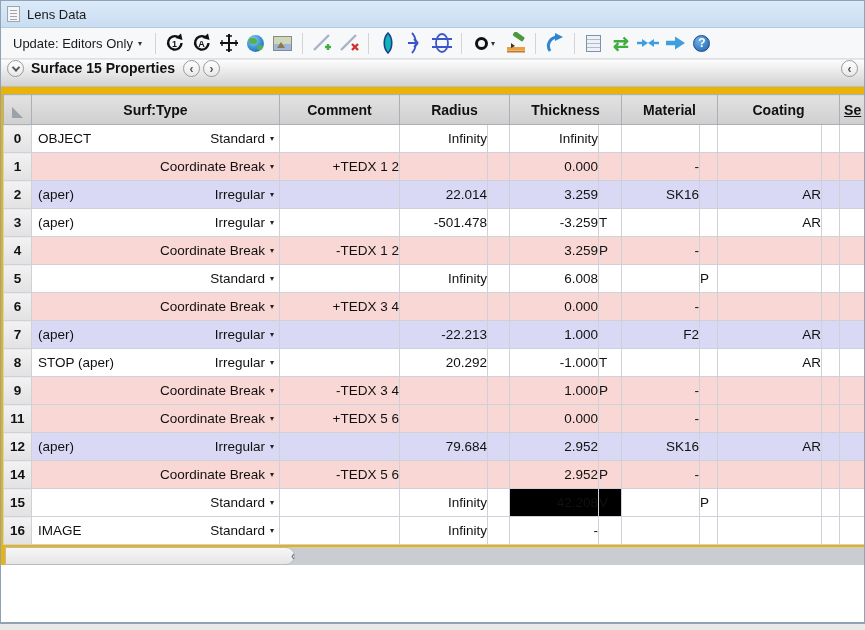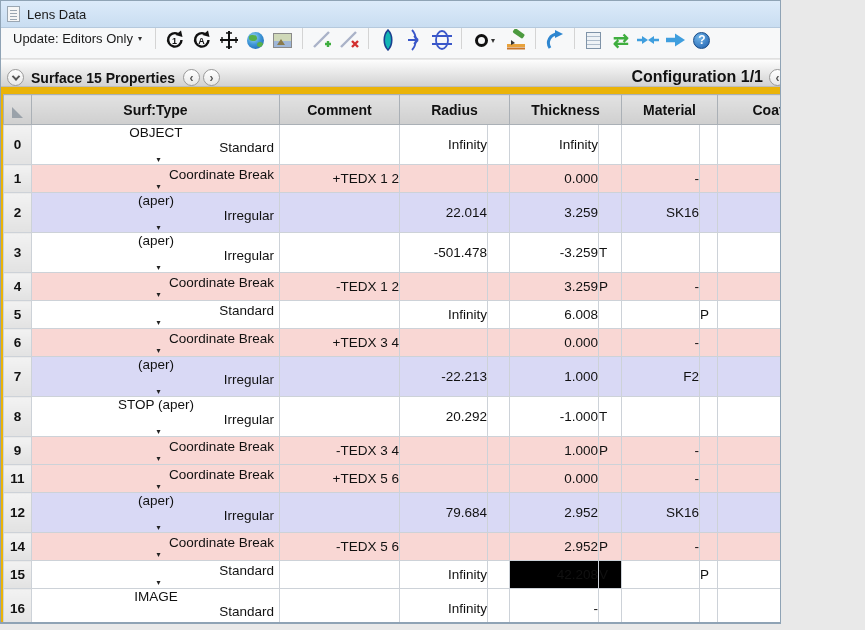--- a/index.html
+++ b/index.html
@@ -1,32 +1,32 @@
 <!DOCTYPE html>
 <html><head>
 <meta charset="utf-8">
 <style>
   * { margin:0; padding:0; box-sizing:border-box; }
   html,body { width:865px; height:630px; overflow:hidden; background:#e9e9e9;
     font-family:"Liberation Sans", sans-serif; }
-  .window { width:781px; height:624px; background:#ffffff;
+  .window { width:865px; height:624px; background:#ffffff;
     border:1px solid #8fa3b5; border-bottom:2px solid #8fa3b5; position:relative; overflow:hidden; }
 
   
   .titlebar { height:27px; background:linear-gradient(#dceafa,#c9ddf1);
     border-bottom:1px solid #b5c9dd; display:flex; align-items:center; padding-left:6px; }
   .doc-icon { width:13px; height:16px; background:#f6f6f6; border:1px solid #9aa6b2;
     position:relative; margin-right:7px; }
   .doc-icon:before { content:""; position:absolute; left:2px; top:3px; width:7px; height:1px;
     background:#9aa6b2; box-shadow:0 3px 0 #9aa6b2, 0 6px 0 #9aa6b2, 0 9px 0 #9aa6b2; }
   .title-text { font-size:13px; color:#1a1a1a; }
 
   
   .toolbar { height:31px; background:#f7f8f9; border-bottom:1px solid #e0e0e0;
-    display:flex; align-items:flex-start; padding:0 6px; gap:3px; }
+    display:flex; align-items:center; padding:0 6px; gap:3px; }
   .update-btn { border:none; background:transparent; font-family:inherit; font-size:13px;
     color:#1a1a1a; display:flex; align-items:center; gap:5px; padding:3px 6px; cursor:default; }
   .dd-caret { font-size:8px; color:#333; }
   .tsep { width:1px; height:21px; background:#d4d4d4; margin:0 4px; }
   .ticon { width:24px; height:24px; display:flex; align-items:center; justify-content:center;
     position:relative; flex:0 0 auto; }
   .ticon svg { display:block; }
   .circ-arrow text { font-weight:bold; font-size:9px; }
   .globe { width:17px; height:17px; border-radius:50%;
     background:radial-gradient(circle at 38% 32%, #9fd8f2 0%, #3f97d8 45%, #1358a8 100%);
@@ -43,21 +43,21 @@
   .notepad { width:15px; height:17px; background:#eef2f6; border:1px solid #7f93a8;
     background-image:repeating-linear-gradient(#eef2f6 0 3px, #aebccb 3px 4px); }
   .uni { font-weight:bold; line-height:1; }
   .help { width:17px; height:17px; border-radius:50%; color:#fff; font-weight:bold; font-size:12px;
     background:radial-gradient(circle at 35% 30%, #6fb4e8, #1f5fae); border:1px solid #164a86;
     display:flex; align-items:center; justify-content:center; }
 
   
   .propsbar { height:28px; background:linear-gradient(#fdfdfd,#d2d2d2);
     border-top:1px solid #e8e8e8; border-bottom:1px solid #bdbdbd;
-    display:flex; align-items:flex-end; padding:0 4px 0 6px; overflow:hidden; }
+    display:flex; align-items:flex-start; padding:0 16px 0 6px; overflow:hidden; }
   .circle-btn { width:17px; height:17px; border-radius:50%; background:linear-gradient(#ffffff,#e8e8e8);
     border:1px solid #9a9a9a; color:#555; display:flex; align-items:center; justify-content:center;
     font-size:12px; font-weight:bold; flex:0 0 auto; line-height:1; }
   .chev-down { width:6px; height:6px; border-left:2px solid #555; border-bottom:2px solid #555;
     transform:rotate(-45deg) translate(1px,-1px); }
   .props-title { font-size:14px; font-weight:bold; color:#111; margin:0 8px 0 7px; }
   .nav-pair { display:flex; gap:3px; }
   .config-label { font-size:16px; font-weight:bold; color:#111; margin-left:auto; margin-right:6px;margin-top:28px; }
   .circle-btn.partial { margin-right:-10px; }
 
@@ -71,21 +71,21 @@
   table.grid th, table.grid td { border:1px solid #cdd2d8; height:28px; font-size:13.5px;
     color:#111; overflow:hidden; white-space:nowrap; padding:0; vertical-align:middle; }
   table.grid th { height:30px; background:linear-gradient(#e2e2e2,#cfcfcf); font-size:14px;
     font-weight:bold; border-color:#aab0b6; text-align:center; }
   th.corner { position:relative; }
   .corner-tri { position:absolute; left:8px; bottom:6px; width:0; height:0;
     border-bottom:11px solid #9aa2aa; border-right:11px solid transparent; }
   td.rownum { background:linear-gradient(#f2f2f2,#e2e2e2); border-color:#b6bcc2;
     font-weight:bold; text-align:center; }
   td.cell-type { }
-  .type-wrap { display:flex; align-items:center; justify-content:space-between; padding:0 5px 0 6px;flex-direction:column; }
+  .type-wrap { display:flex; align-items:center; justify-content:space-between; padding:0 5px 0 6px; }
   .surf-label { text-align:left; }
   .type-name { margin-left:auto; }
   .type-caret { font-size:8px; color:#222; margin-left:5px; }
   td.r { text-align:right; padding-right:6px; }
   td.flag { text-align:left; padding-left:4px; }
   tr.bg-pink td:not(.rownum) { background:#f9d7d4; }
   tr.bg-lav  td:not(.rownum) { background:#d9d9f5; }
   td.sel { background:#000 !important; color:#fff; }
   td.sel-val { border-right:1px solid #fff;text-align:right; }
 

